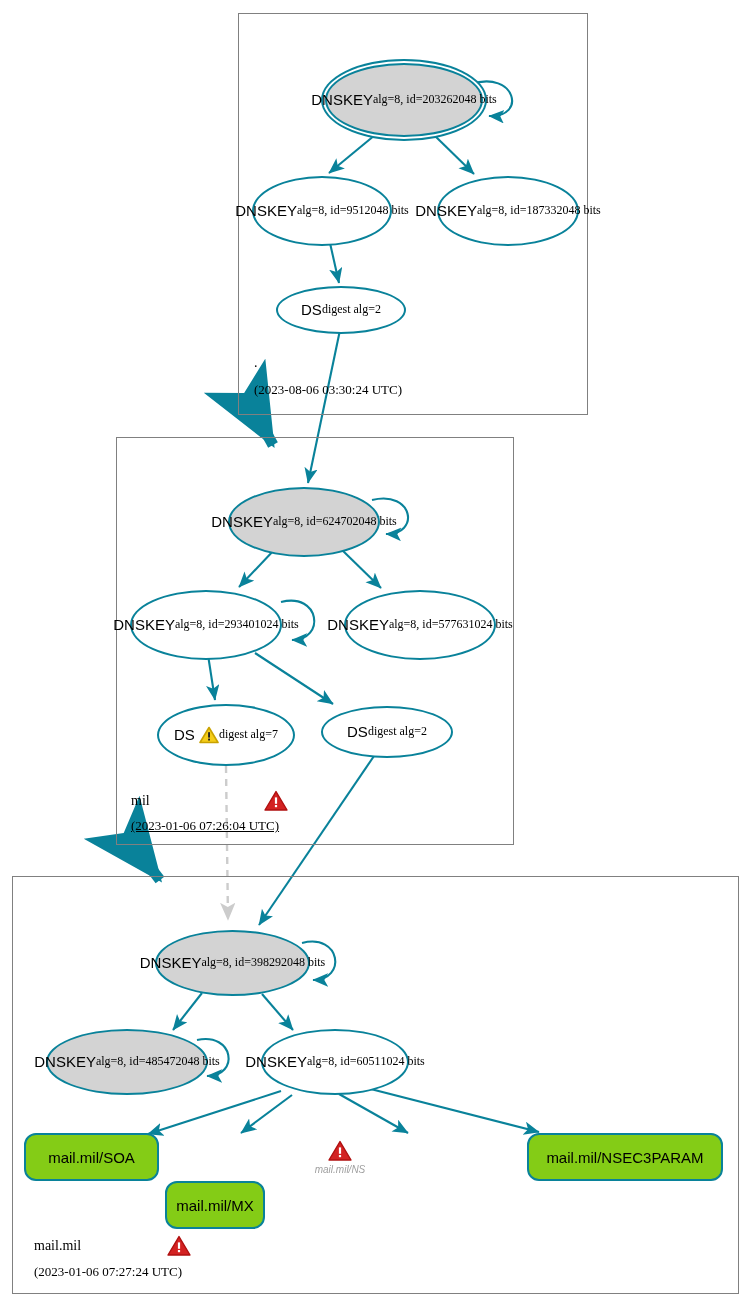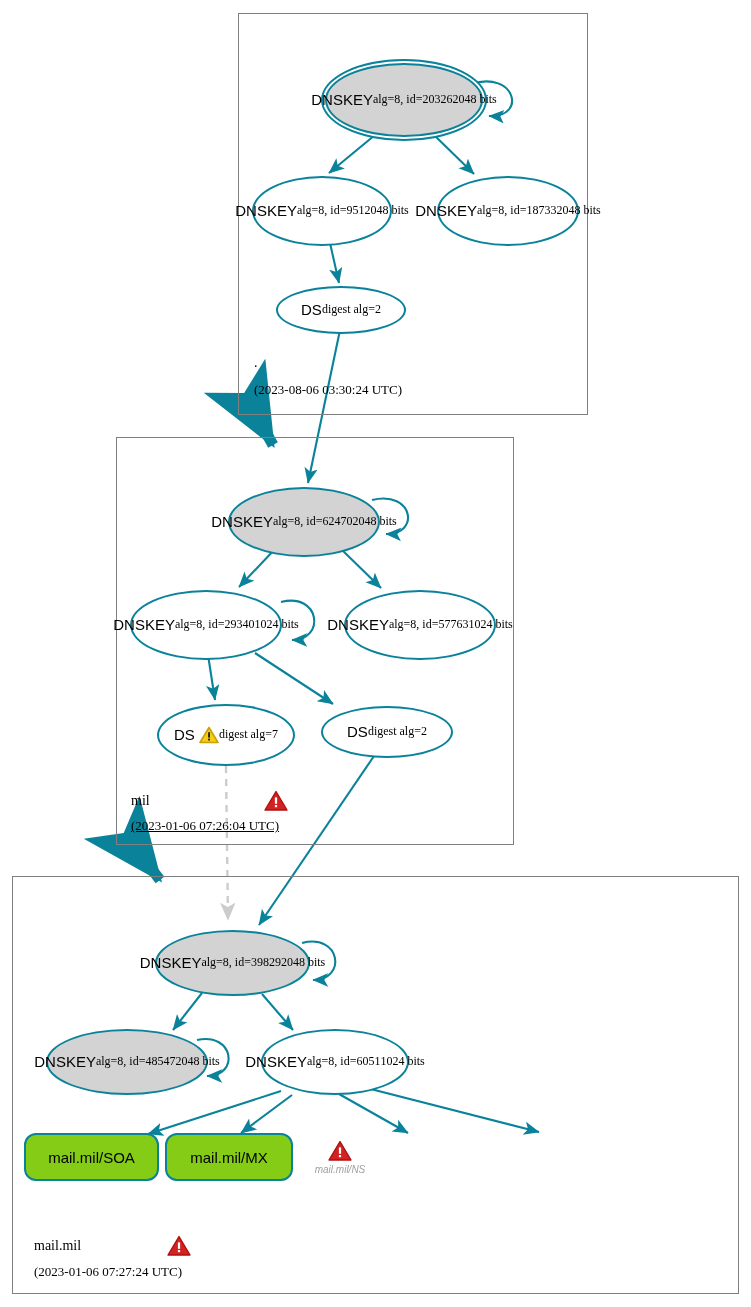--- a/index.html
+++ b/index.html
@@ -262,33 +262,34 @@
   </div>
 
   <div class="node-ellipse" style="left:261px; top:1029px; width:148px; height:66px;">
     <span class="n-title">DNSKEY</span>
     <span class="n-sub">alg=8, id=6051</span>
     <span class="n-sub">1024 bits</span>
   </div>
 
   <div class="node-rrset" style="left:24px; top:1133px; width:135px; height:48px;">mail.mil/SOA</div>
 
-  <div class="node-rrset" style="left:165px; top:1133px; width:128px; height:48px;">mail.mil/MX</div>
+  <div class="node-rrset" style="left:165px; top:1181px; width:100px; height:48px;">mail.mil/MX</div>
 
   <div class="node-error" style="left:294px; top:1133px; width:92px; height:48px;">
     <svg class="tri" width="26" height="24" viewBox="0 0 26 24">
       <path d="M13,1.4 L24.8,21.4 L1.2,21.4 Z" fill="#ffffff" stroke="#ffffff" stroke-width="2.2" stroke-linejoin="round"></path>
       <path d="M13,2.6 L24,21 L2,21 Z" fill="#d32222" stroke="#b01010" stroke-width="1.4" stroke-linejoin="round"></path>
       <rect x="11.9" y="8.4" width="2.2" height="6.4" fill="#ffffff"></rect>
       <rect x="11.9" y="16" width="2.2" height="2.2" fill="#ffffff"></rect>
     </svg>
     <span class="err-label">mail.mil/NS</span>
   </div>
 
 
+  <div class="node-rrset" style="left:527px; top:1133px; width:196px; height:48px;">mail.mil/NSEC3PARAM</div>
 
   <div class="zone-label" style="left:34px; top:1238px;">mail.mil</div>
   <svg class="tri" style="position:absolute; left:166px; top:1234px;" width="26" height="24" viewBox="0 0 26 24">
     <path d="M13,1.4 L24.8,21.4 L1.2,21.4 Z" fill="#ffffff" stroke="#ffffff" stroke-width="2.2" stroke-linejoin="round"></path>
     <path d="M13,2.6 L24,21 L2,21 Z" fill="#d32222" stroke="#b01010" stroke-width="1.4" stroke-linejoin="round"></path>
     <rect x="11.9" y="8.4" width="2.2" height="6.4" fill="#ffffff"></rect>
     <rect x="11.9" y="16" width="2.2" height="2.2" fill="#ffffff"></rect>
   </svg>
   <div class="zone-time" style="left:34px; top:1264px;">(2023-01-06 07:27:24 UTC)</div>
 

